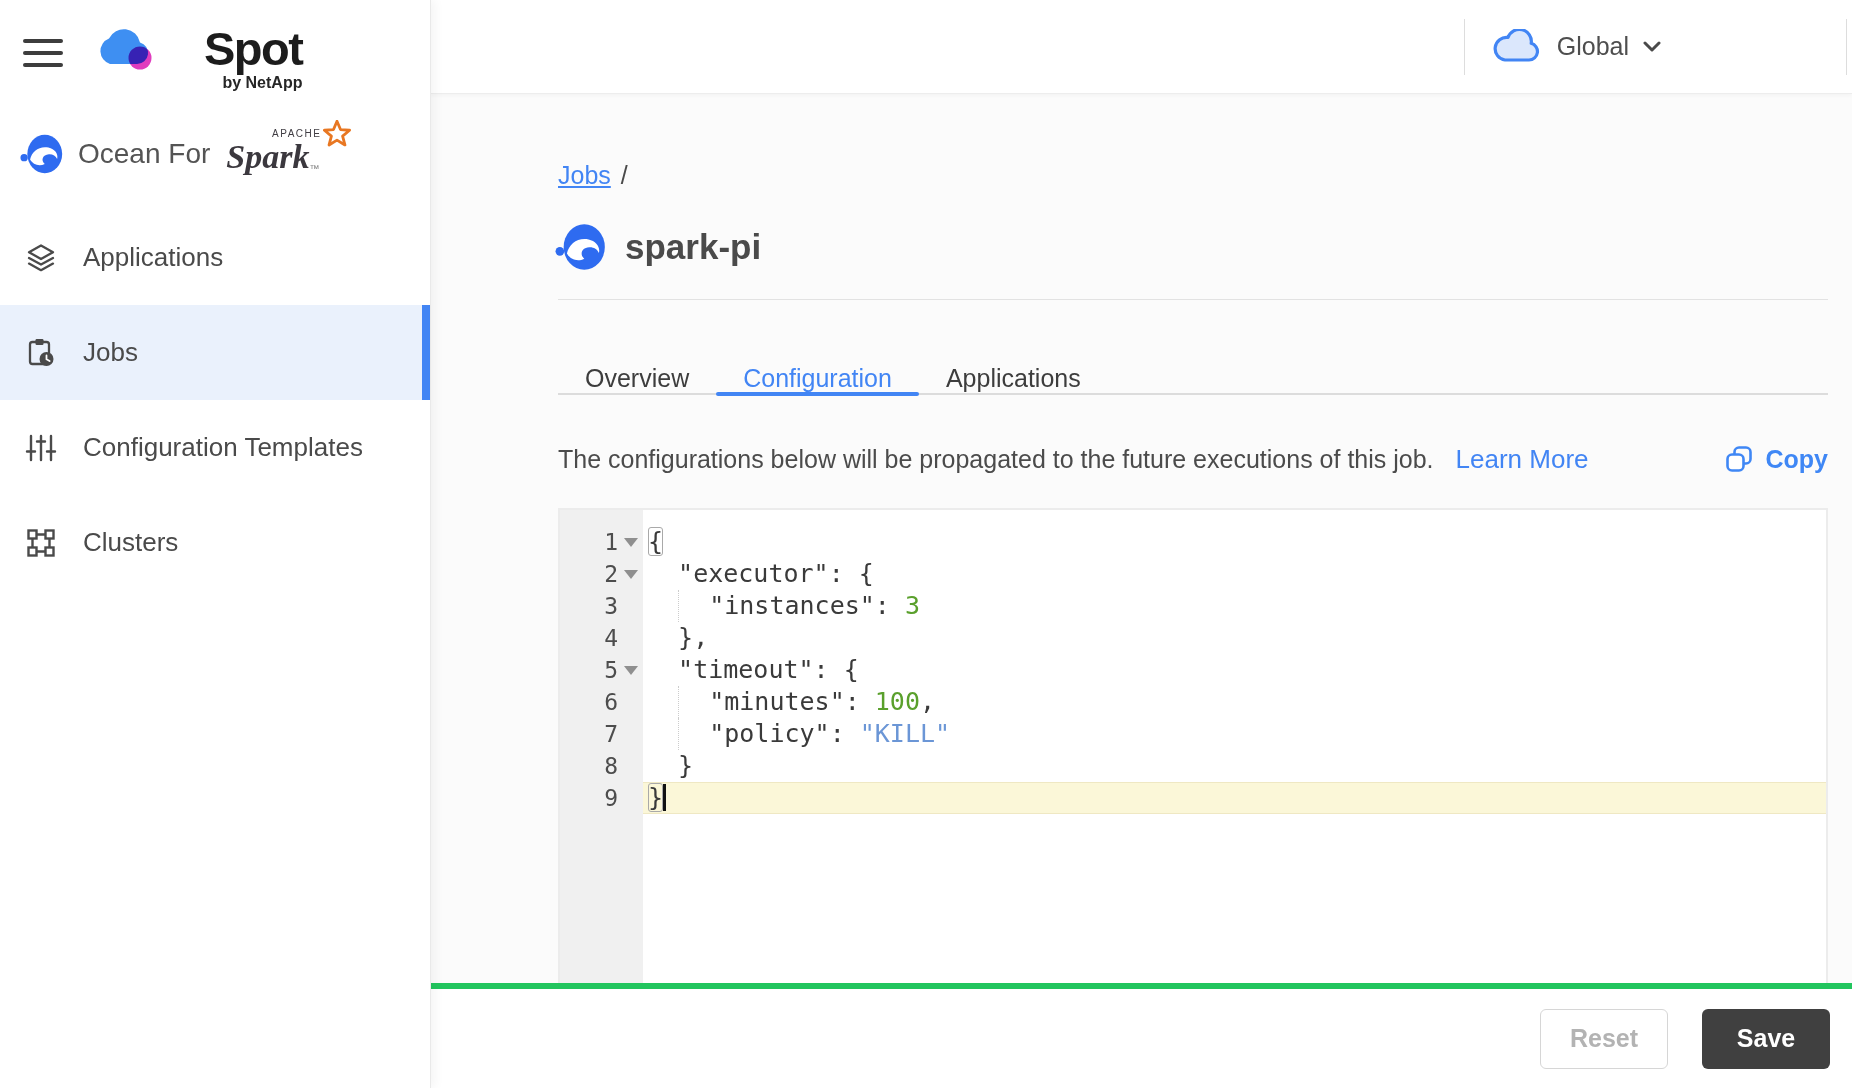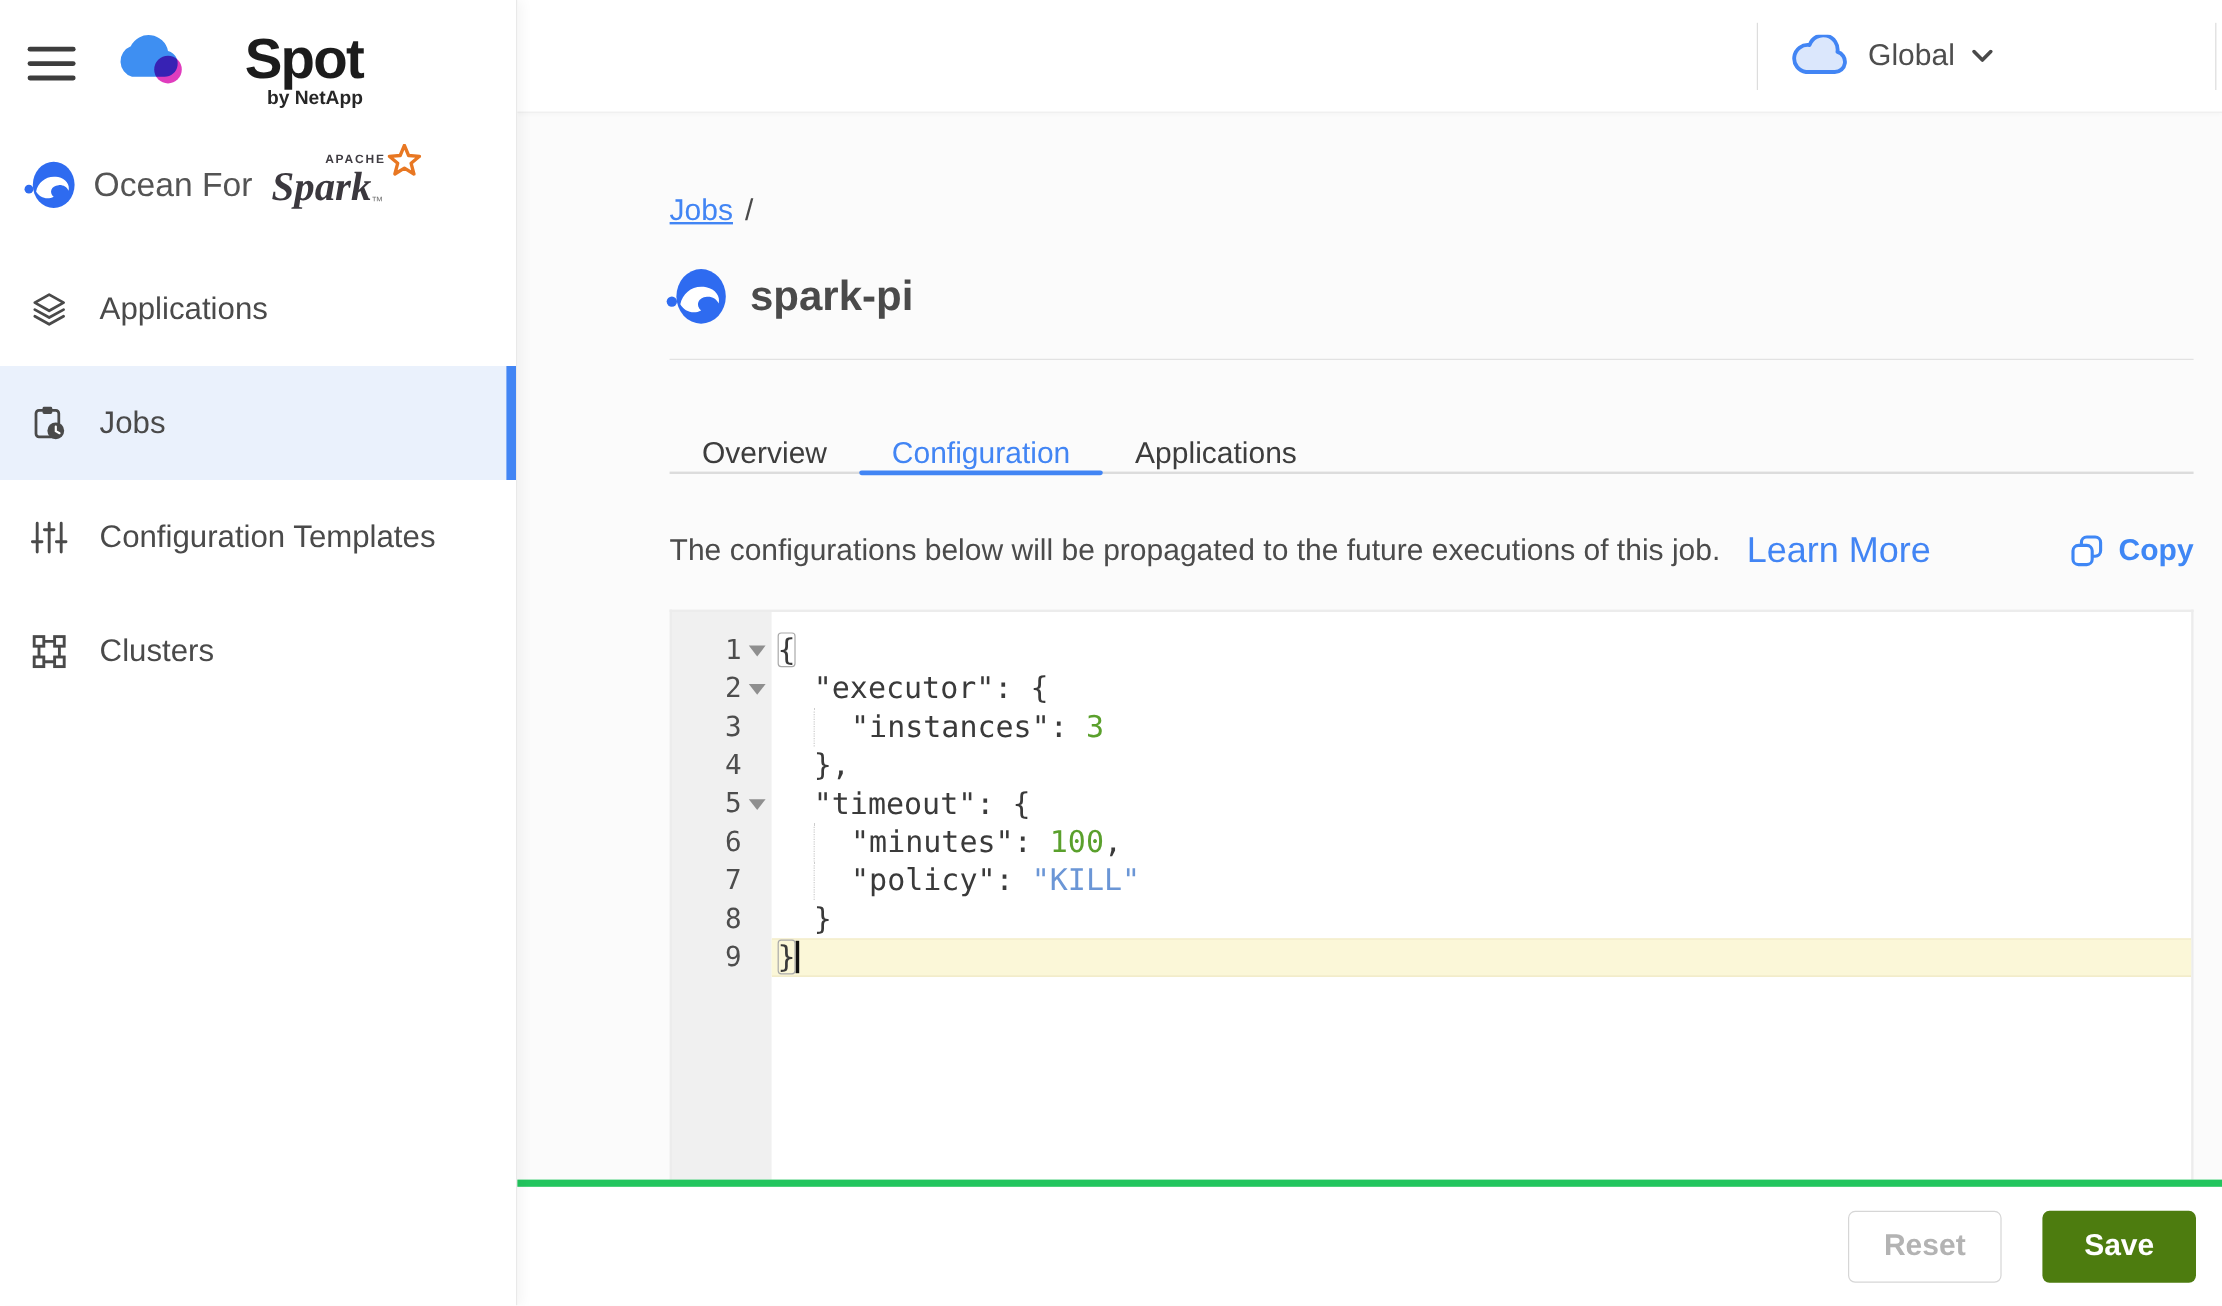--- a/index.html
+++ b/index.html
@@ -19,21 +19,21 @@
   .spot-logo{position:absolute;left:95px;top:26px;display:flex;align-items:flex-start;}
   .spot-block{display:flex;flex-direction:column;align-items:flex-end;margin-left:12px;}
   .spot-name{font-size:47px;font-weight:800;letter-spacing:-1.5px;color:#1c1c1c;line-height:46px;margin-left:35px;}
   .spot-byline{font-size:16px;font-weight:600;color:#262626;margin-top:2px;}
   .product-row{position:absolute;left:20px;top:132px;display:flex;align-items:center;cursor:pointer;}
   .product-name{font-size:28px;color:#545454;margin:0 16px 0 14px;}
   .spark-logo{position:relative;padding:6px 26px 0 0;}
   .spark-word{font-family:"Liberation Serif",serif;font-style:italic;font-weight:700;
     font-size:34px;color:#3b383e;line-height:34px;}
   .spark-tm{font-size:10px;color:#7a7a7a;vertical-align:bottom;}
-  .spark-apache{position:absolute;top:-6px;right:24px;font-size:10px;font-weight:700;
+  .spark-apache{position:absolute;top:-6px;right:24px;font-size:10px;font-weight:400;
     letter-spacing:1.5px;color:#3f3c42;}
   .spark-star{position:absolute;top:-14px;right:-6px;}
   .nav{position:absolute;left:0;top:210px;width:430px;}
   .nav-item{height:95px;display:flex;align-items:center;padding-left:25px;cursor:pointer;
     font-size:26px;color:#4a4a4a;position:relative;}
   .nav-item .nicon{width:32px;height:32px;margin-right:26px;flex:none;}
   .nav-item.active{background:#EAF1FC;}
   .active-bar{position:absolute;right:0;top:0;width:8px;height:100%;background:#4285F4;}
 
   
@@ -55,21 +55,21 @@
   .title-divider{position:absolute;left:128px;right:24px;top:206px;height:1px;background:#e2e2e2;}
   .tabs{position:absolute;left:128px;right:24px;top:227px;height:73px;display:flex;
     border-bottom:2px solid #dcdcdc;}
   .tab{padding:0 27px;display:flex;align-items:flex-end;font-size:25px;color:#3d3d3d;
     cursor:pointer;position:relative;}
   .tab.active{color:#4285F4;}
   .tab.active::after{content:"";position:absolute;left:0;right:0;bottom:-3px;height:4px;
     background:#4285F4;border-radius:2px;}
   .desc-row{position:absolute;left:128px;right:24px;top:348px;height:36px;display:flex;align-items:center;}
   .desc-text{font-size:25px;color:#4b4b4b;}
-  .learn-more{font-size:30px;color:#4285F4;margin-left:22px;cursor:pointer;}
+  .learn-more{font-size:26px;color:#4285F4;margin-left:22px;cursor:pointer;}
   .copy-btn{margin-left:auto;display:flex;align-items:center;cursor:pointer;}
   .copy-label{font-size:25px;font-weight:700;color:#3f87f5;margin-left:13px;}
 
   
   .editor{position:absolute;left:128px;right:24px;top:415px;height:475px;background:#fff;
     border:2px solid #ececec;border-bottom:none;}
   .gutter{position:absolute;left:0;top:0;bottom:0;width:83px;background:#f0f0f0;padding-top:16px;box-sizing:border-box;}
   .gutter-cell{height:32px;line-height:32px;text-align:right;padding-right:25px;
     font-family:"DejaVu Sans Mono",monospace;font-size:23px;color:#4d4d4d;position:relative;}
   .fold{position:absolute;right:5px;top:12px;width:0;height:0;cursor:pointer;
@@ -86,21 +86,21 @@
   .guide{display:inline-block;width:0;height:32px;border-left:1px dotted #cccccc;vertical-align:top;}
   .cursor{display:inline-block;width:2.5px;height:27px;background:#111;vertical-align:middle;margin-top:-3px;}
 
   
   .footer{position:absolute;left:430px;top:983px;width:1422px;height:105px;background:#fff;
     border-top:6px solid #22c55e;display:flex;align-items:center;justify-content:flex-end;
     box-sizing:border-box;padding-right:22px;}
   .btn{width:128px;height:60px;border-radius:6px;font-size:25px;font-weight:700;
     font-family:"Liberation Sans",sans-serif;cursor:pointer;display:flex;align-items:center;justify-content:center;}
   .btn-reset{background:#fff;border:1.5px solid #d6d6d6;color:#b3b3b3;margin-right:34px;}
-  .btn-save{background:#4d7c0f;border:none;color:#fff;}
+  .btn-save{background:#404040;border:none;color:#fff;}
 
   svg{display:block;}
 </style>
 </head>
 <body>
 
 <div class="app">
 
   <div class="sidebar">
     <div class="hamburger">

